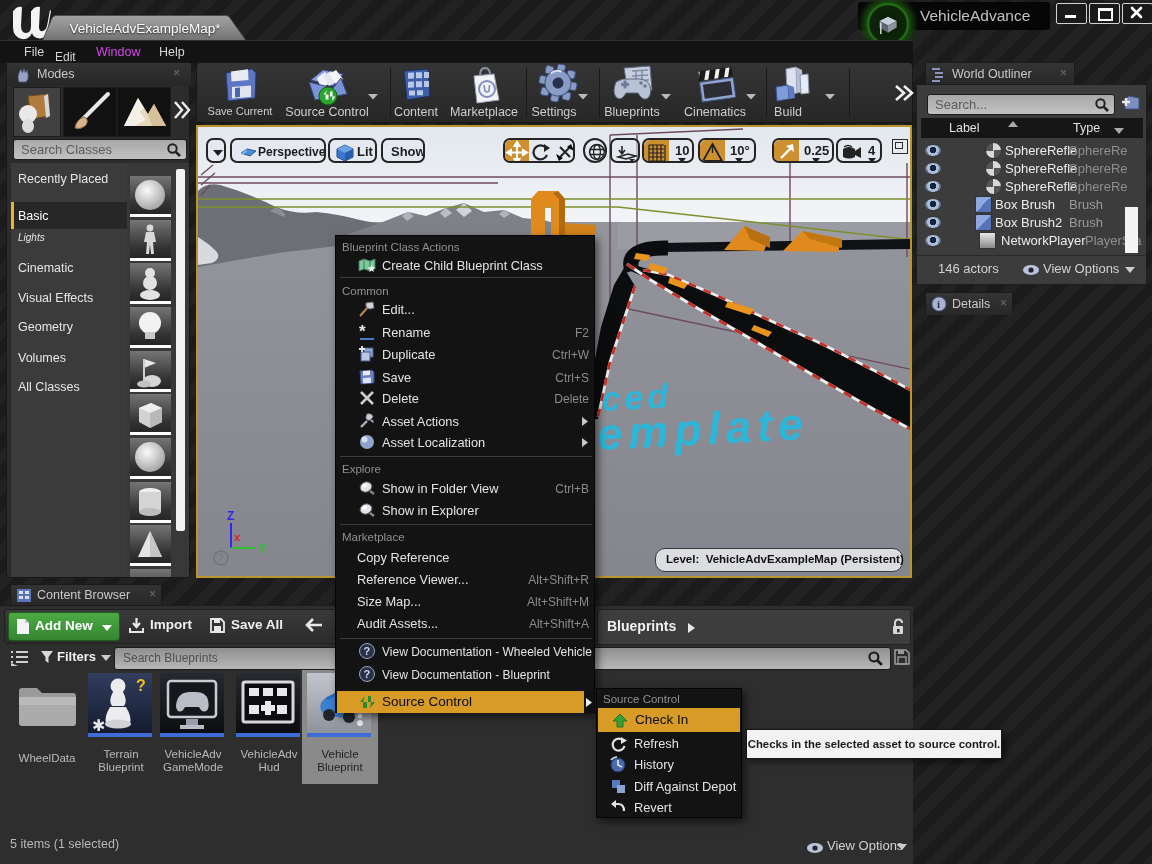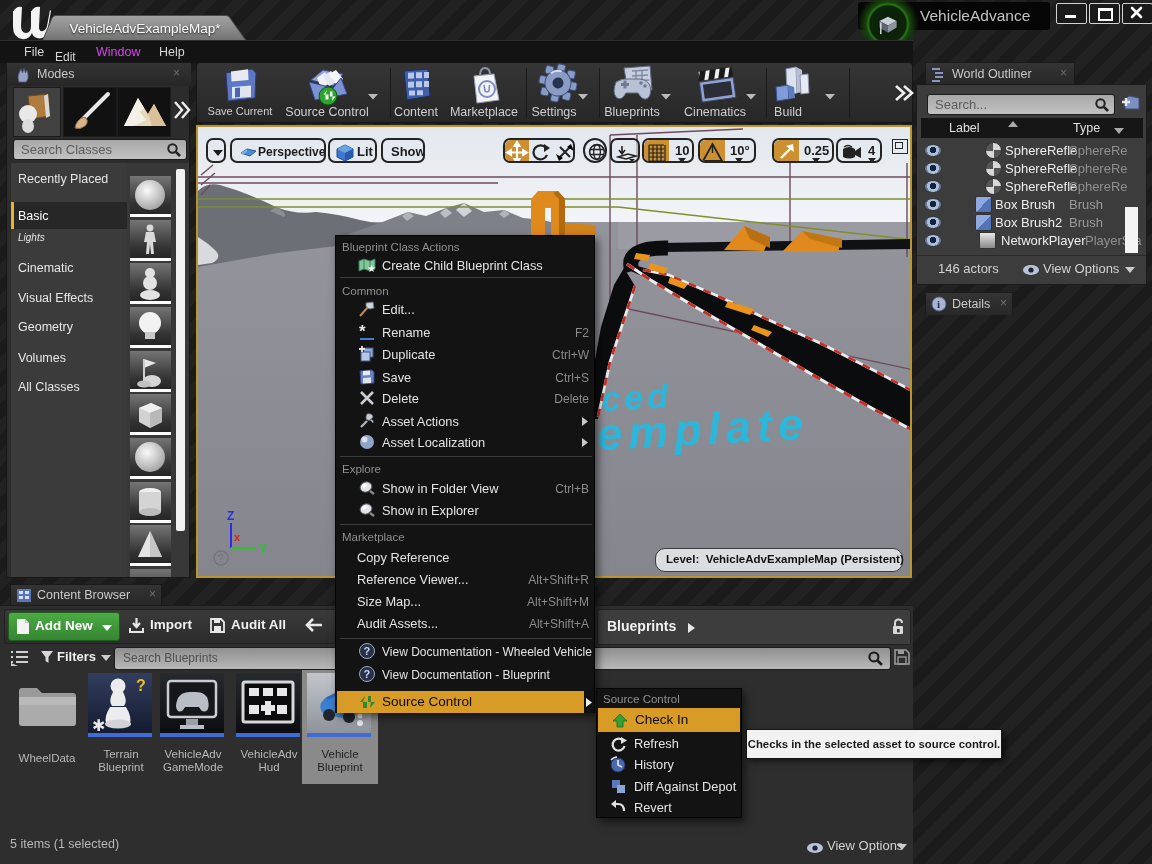--- a/index.html
+++ b/index.html
@@ -643,21 +643,21 @@
   <svg class="abs" style="left:128px;top:11px;" width="17" height="17" viewBox="0 0 17 17">
         <path d="M8.5 1 V9 M5 6 L8.5 10 L12 6" stroke="#e8e8e8" stroke-width="2.2" fill="none"></path>
         <path d="M2 11 V15 H15 V11" stroke="#e8e8e8" stroke-width="2" fill="none"></path>
       </svg>
   <span class="abs" style="left:150px;top:11px;color:#efefef;font-size:13.5px;font-weight:bold;">Import</span>
   <svg class="abs" style="left:209px;top:11px;" width="17" height="17" viewBox="0 0 17 17">
         <path d="M2 2 H12 L15 5 L15 15 H2 Z" fill="none" stroke="#e8e8e8" stroke-width="1.8"></path>
         <rect x="5" y="2" width="6" height="4" fill="#e8e8e8"></rect>
         <rect x="5" y="9" width="7" height="6" fill="#e8e8e8"></rect>
       </svg>
-  <span class="abs" style="left:231px;top:11px;color:#efefef;font-size:13.5px;font-weight:bold;">Audit All</span>
+  <span class="abs" style="left:231px;top:11px;color:#efefef;font-size:13.5px;font-weight:bold;">Save All</span>
   <svg class="abs" style="left:304px;top:11px;" width="20" height="16" viewBox="0 0 20 16">
         <path d="M18 8 H4 M9 2 L3 8 L9 14" stroke="#e8e8e8" stroke-width="2.6" fill="none"></path>
       </svg>
 
   <div class="abs" style="left:597px;top:3px;width:312px;height:34px;background:#3d3d3d;border:1px solid #222;border-radius:3px 3px 0 0;">
     <span class="abs" style="left:9px;top:8px;color:#f2f2f2;font-size:14px;font-weight:bold;">Blueprints</span>
     <svg class="abs" style="left:88px;top:12px;" width="10" height="12">
           <polygon points="2,1 9,6 2,11" fill="#e8e8e8"></polygon>
         </svg>
     <svg class="abs" style="left:293px;top:8px;" width="14" height="18" viewBox="0 0 14 18">

